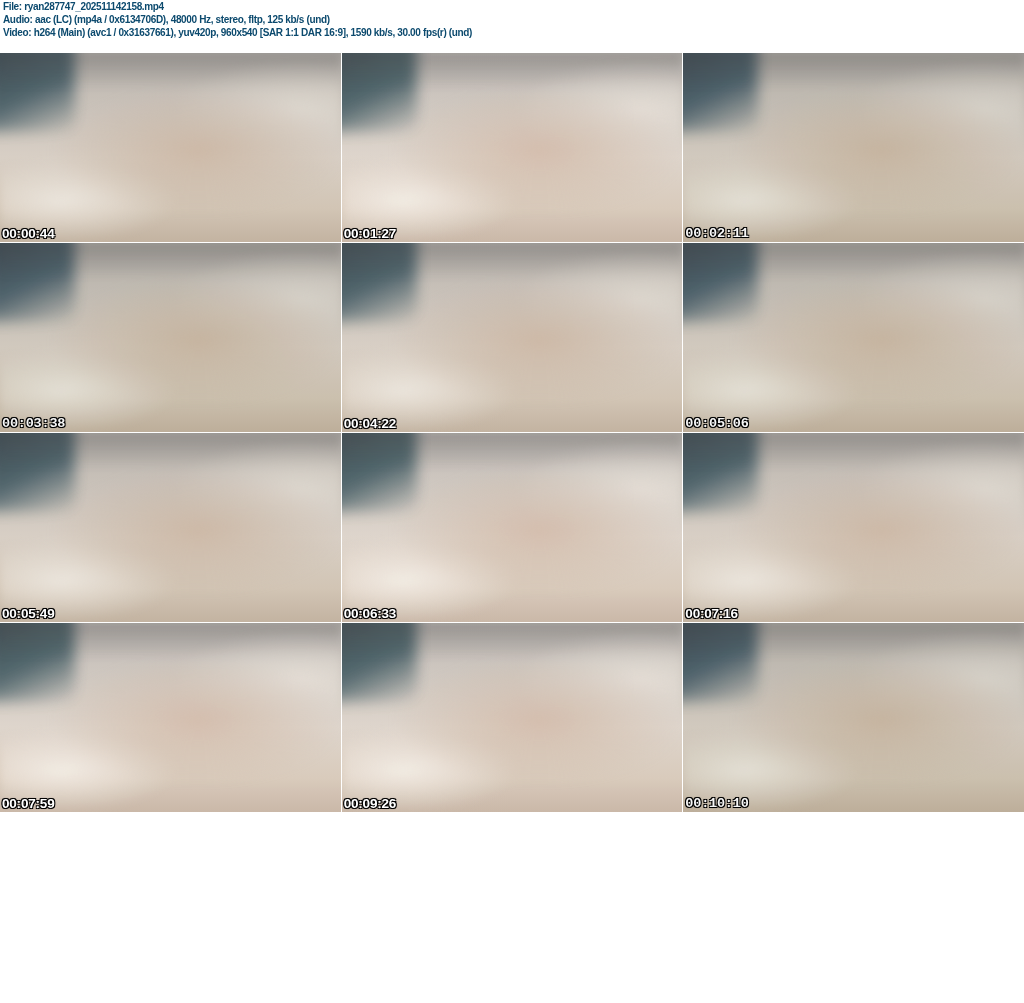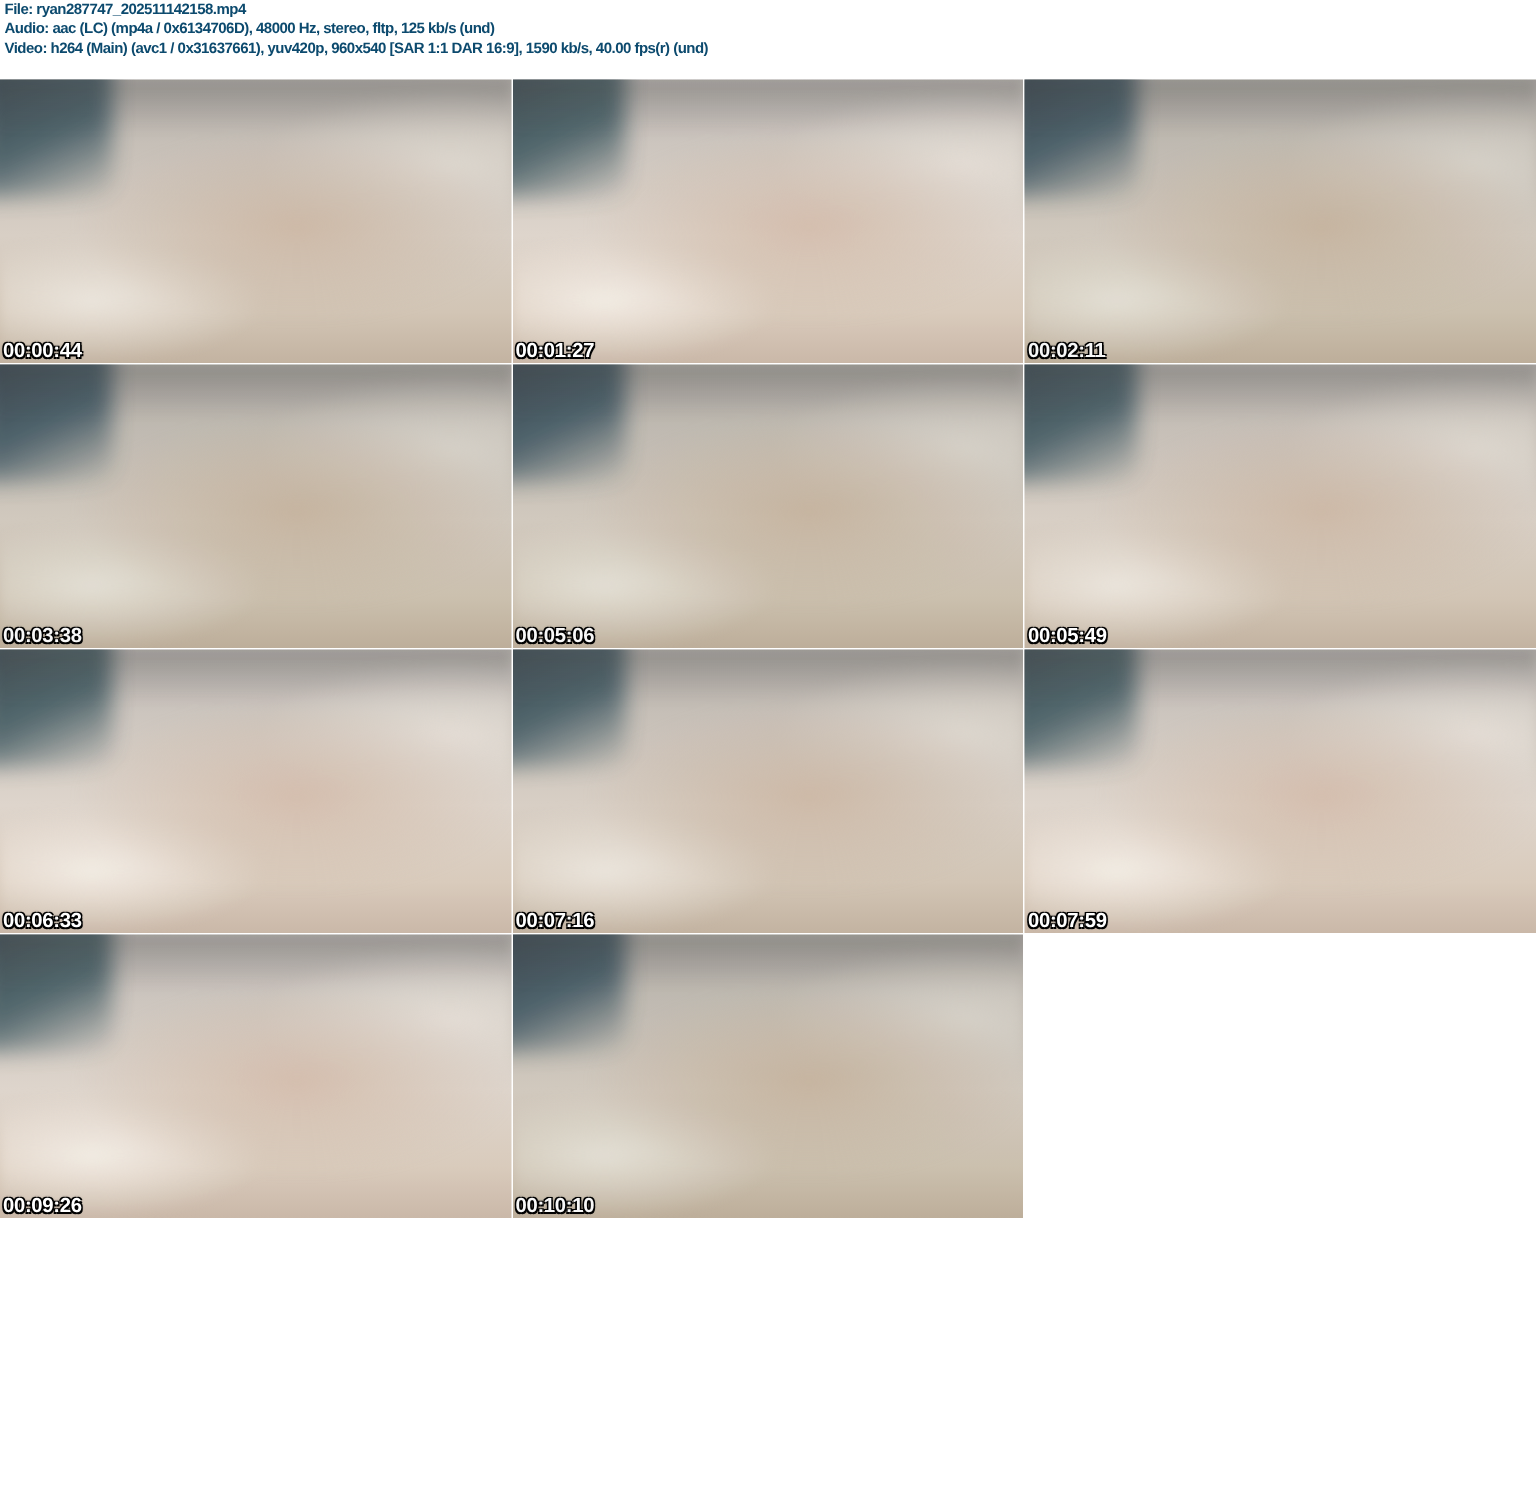--- a/index.html
+++ b/index.html
@@ -65,21 +65,21 @@
     background:
       radial-gradient(ellipse 62% 48% at 58% 52%, rgba(203, 178, 156, 0.75), rgba(203, 178, 156, 0) 70%),
       radial-gradient(ellipse 45% 30% at 18% 78%, rgba(240, 236, 228, 0.8), rgba(240, 236, 228, 0) 75%),
       radial-gradient(ellipse 50% 35% at 88% 30%, rgba(228, 223, 214, 0.7), rgba(228, 223, 214, 0) 75%),
       linear-gradient(180deg, rgba(90, 88, 86, 0.28) 0%, rgba(90, 88, 86, 0) 18%);
     filter: blur(4px);
   }
   
   .tile.v1 { filter: saturate(0.95) brightness(1.0); }
   .tile.v2 { filter: saturate(0.9) brightness(1.03) hue-rotate(-4deg); }
-  .tile.v3 { filter: saturate(1.0) brightness(0.97) hue-rotate(4deg); }
+  .tile.v3 { filter: saturate(1.0) brightness(0.97) hue-rotate(4deg); font-family: Liberation Mono, monospace; }
 
   .ts {
     position: absolute;
     left: 2px;
     bottom: 1px;
     z-index: 2;
     font-size: 13.5px;
     font-weight: 700;
     letter-spacing: -0.2px;
     color: #ffffff;
@@ -92,35 +92,38 @@
   }
 </style>
 </head>
 <body>
 
 <div class="sheet">
 
   <div class="meta-header">
     <div class="meta-line">File: ryan287747_202511142158.mp4</div>
     <div class="meta-line">Audio: aac (LC) (mp4a / 0x6134706D), 48000 Hz, stereo, fltp, 125 kb/s (und)</div>
-    <div class="meta-line">Video: h264 (Main) (avc1 / 0x31637661), yuv420p, 960x540 [SAR 1:1 DAR 16:9], 1590 kb/s, 40.00 fps(r) (und)</div>
+    <div class="meta-line">Video: h264 (Main) (avc1 / 0x31637661), yuv420p, 960x540 [SAR 1:1 DAR 16:9], 1590 kb/s, 30.00 fps(r) (und)</div>
   </div>
 
   <div class="grid">
     <figure class="tile v1">
         <span class="ts">00:00:44</span>
       </figure>
     <figure class="tile v2">
         <span class="ts">00:01:27</span>
       </figure>
     <figure class="tile v3">
         <span class="ts">00:02:11</span>
       </figure>
     <figure class="tile v3">
         <span class="ts">00:03:38</span>
+      </figure>
+    <figure class="tile v1">
+        <span class="ts">00:04:22</span>
       </figure>
     <figure class="tile v3">
         <span class="ts">00:05:06</span>
       </figure>
     <figure class="tile v1">
         <span class="ts">00:05:49</span>
       </figure>
     <figure class="tile v2">
         <span class="ts">00:06:33</span>
       </figure>

